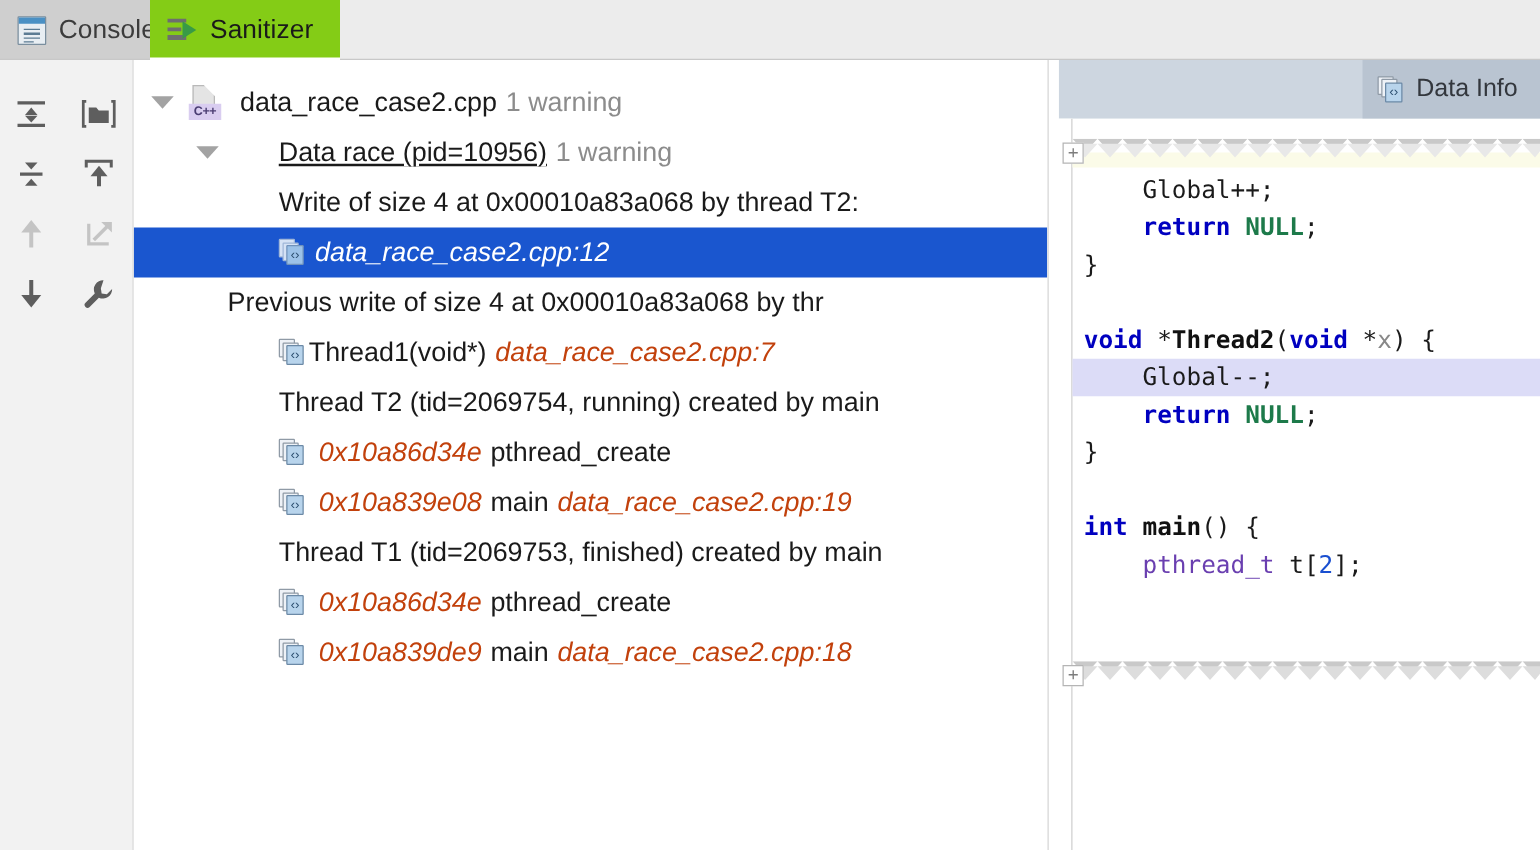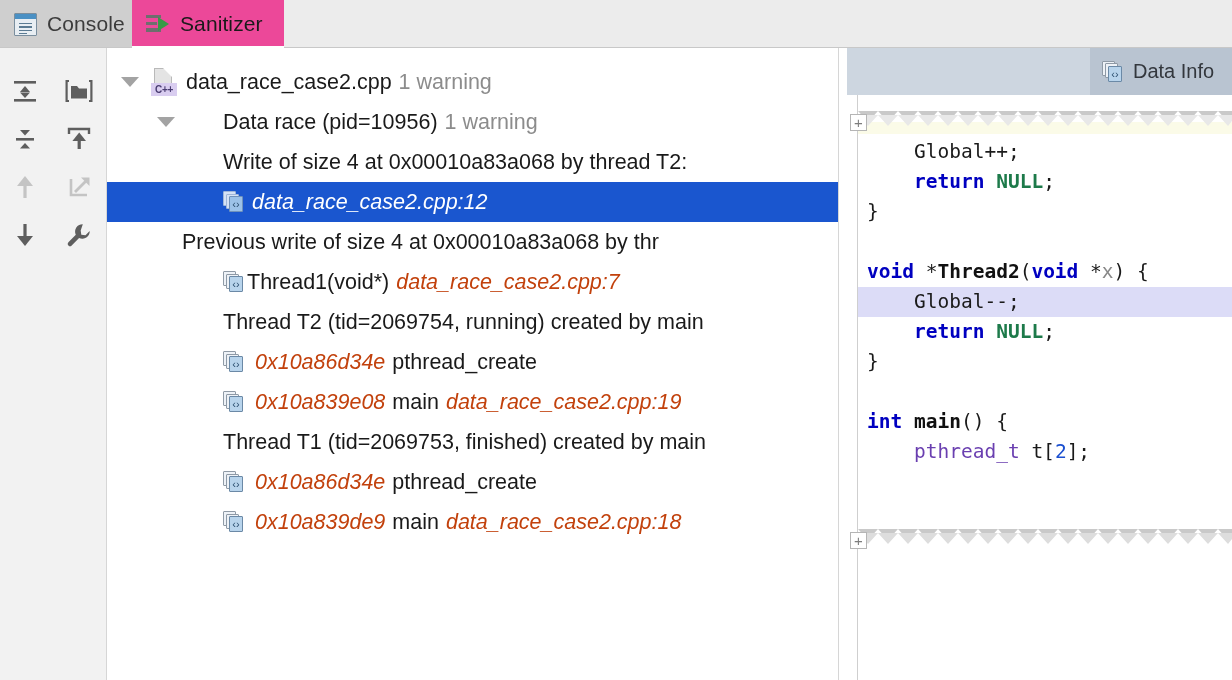--- a/index.html
+++ b/index.html
@@ -28,22 +28,22 @@
     position: absolute; top: 0; height: 48px;
     display: flex; align-items: center;
     padding: 0 16px 0 14px;
     font-size: 21px; color: #3c3c3c;
     white-space: nowrap;
     cursor: default;
   }
   .tab .tab-label { margin-left: 10px; letter-spacing: .1px; }
   .tab-console { left: 0; width: 136px; background: #cfcfcf; }
   .tab-sanitizer {
-    left: 132px; width: 152px;
-    background: #ec4899; color: #1a1a1a; z-index: 3;
+    left: 120px; width: 152px;
+    background: #84cc16; color: #1a1a1a; z-index: 3;
   }
   .tab-sanitizer:after {
     content: ""; position: absolute; left: 0; bottom: 0;
     width: 152px; height: 2px; background: #ffffff; z-index: 4;
   }
   .tabbar-rest {
     position: absolute; left: 288px; top: 0;
     width: 944px; height: 48px; background: #ececec;
   }
 
@@ -346,28 +346,28 @@
 
   <div class="treepanel">
 
     <div class="row" style="top:14px;">
       <span class="twisty" style="left:14px; top:15px;"></span>
       <span class="ico-cpp" style="margin-left:44px;">
         <span class="pg"></span>
           <span class="fold"></span>
         <span class="badge">C++</span>
       </span>
-      <span class="txt" style="margin-left:9px;text-align:center;">data_race_case2.cpp</span>
+      <span class="txt" style="margin-left:15px;text-align:center;">data_race_case2.cpp</span>
       <span class="sp"></span>
       <span class="txt gray">1 warning</span>
     </div>
 
     <div class="row" style="top:54px;">
       <span class="twisty" style="left:50px; top:15px;"></span>
-      <span class="txt" style="margin-left:116px;">Data race (pid=10956)</span>
+      <span class="txt" style="margin-left:116px;text-decoration:underline;">Data race (pid=10956)</span>
       <span class="sp"></span>
       <span class="txt gray">1 warning</span>
     </div>
 
     <div class="row" style="top:94px;">
       <span class="txt" style="margin-left:116px;">Write of size 4 at 0x00010a83a068 by thread T2:</span>
     </div>
 
     <div class="row sel" style="top:134px;">
       <span class="ico-frame" style="margin-left:116px;">

